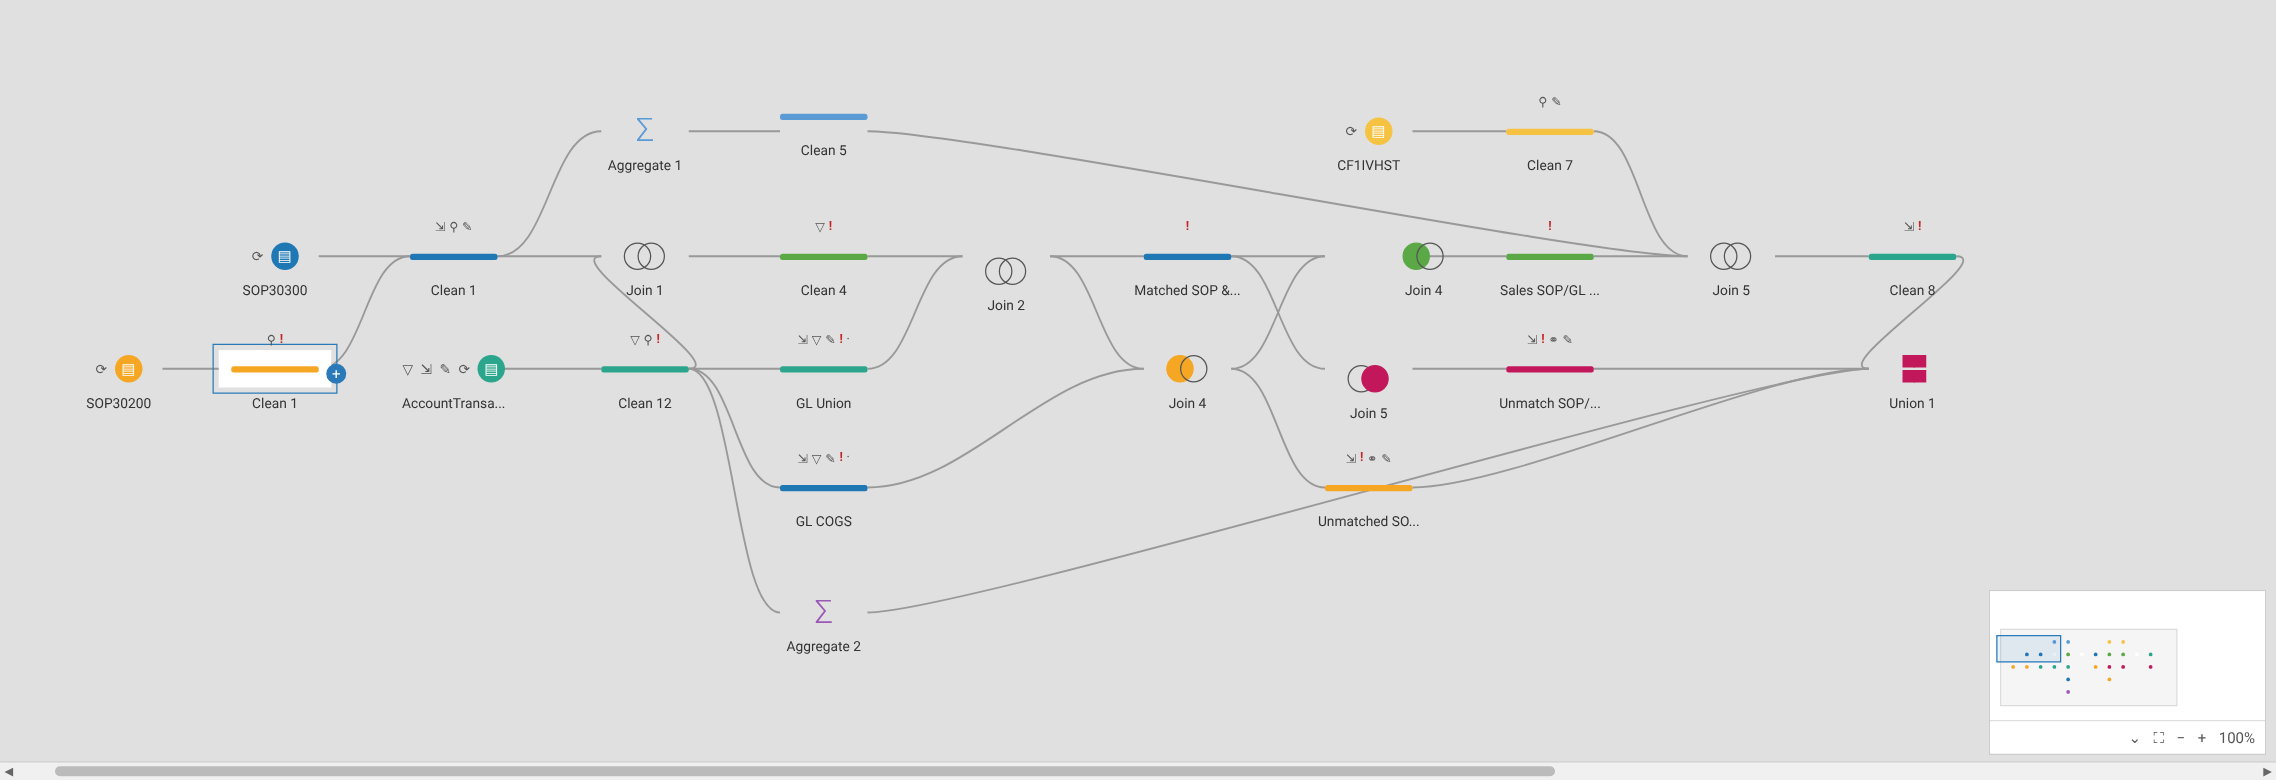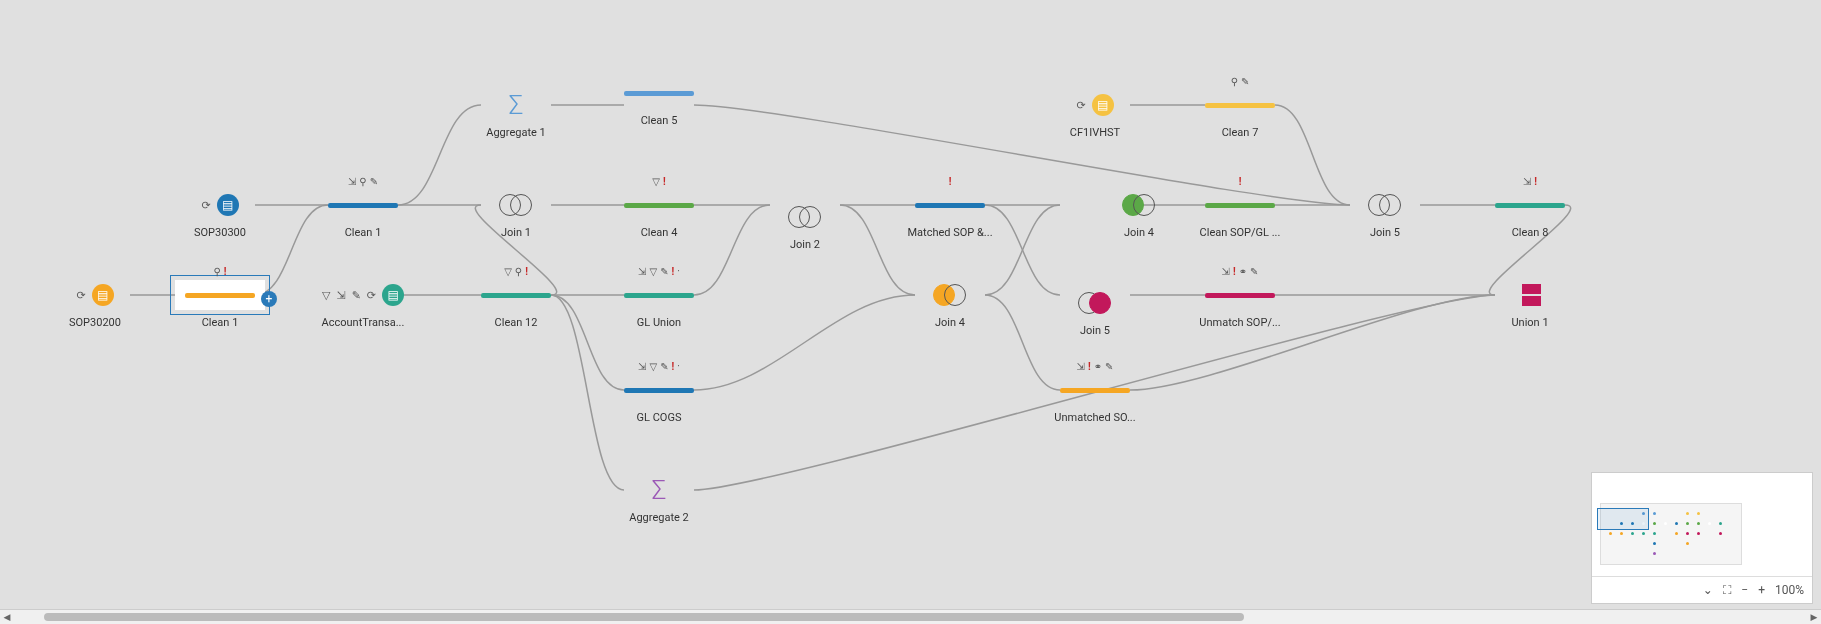--- a/index.html
+++ b/index.html
@@ -279,21 +279,21 @@
         </div>
         <div class="node-label">Clean 7</div>
       </div>
       <div class="node" style="left: 1195px; top: 190px;">
         <div class="bar-wrap">
           <div class="changes">
             <span class="err">!</span>
           </div>
           <div class="bar" style="background: rgb(91, 168, 71);"></div>
         </div>
-        <div class="node-label">Clean SOP/GL ...</div>
+        <div class="node-label">Sales SOP/GL ...</div>
       </div>
       <div class="node" style="left: 1195px; top: 280px;">
         <div class="bar-wrap">
           <div class="changes">
             <span>⇲</span>
             <span class="err">!</span>
             <span>⚭</span>
             <span>✎</span>
           </div>
           <div class="bar" style="background: rgb(194, 24, 91);"></div>

